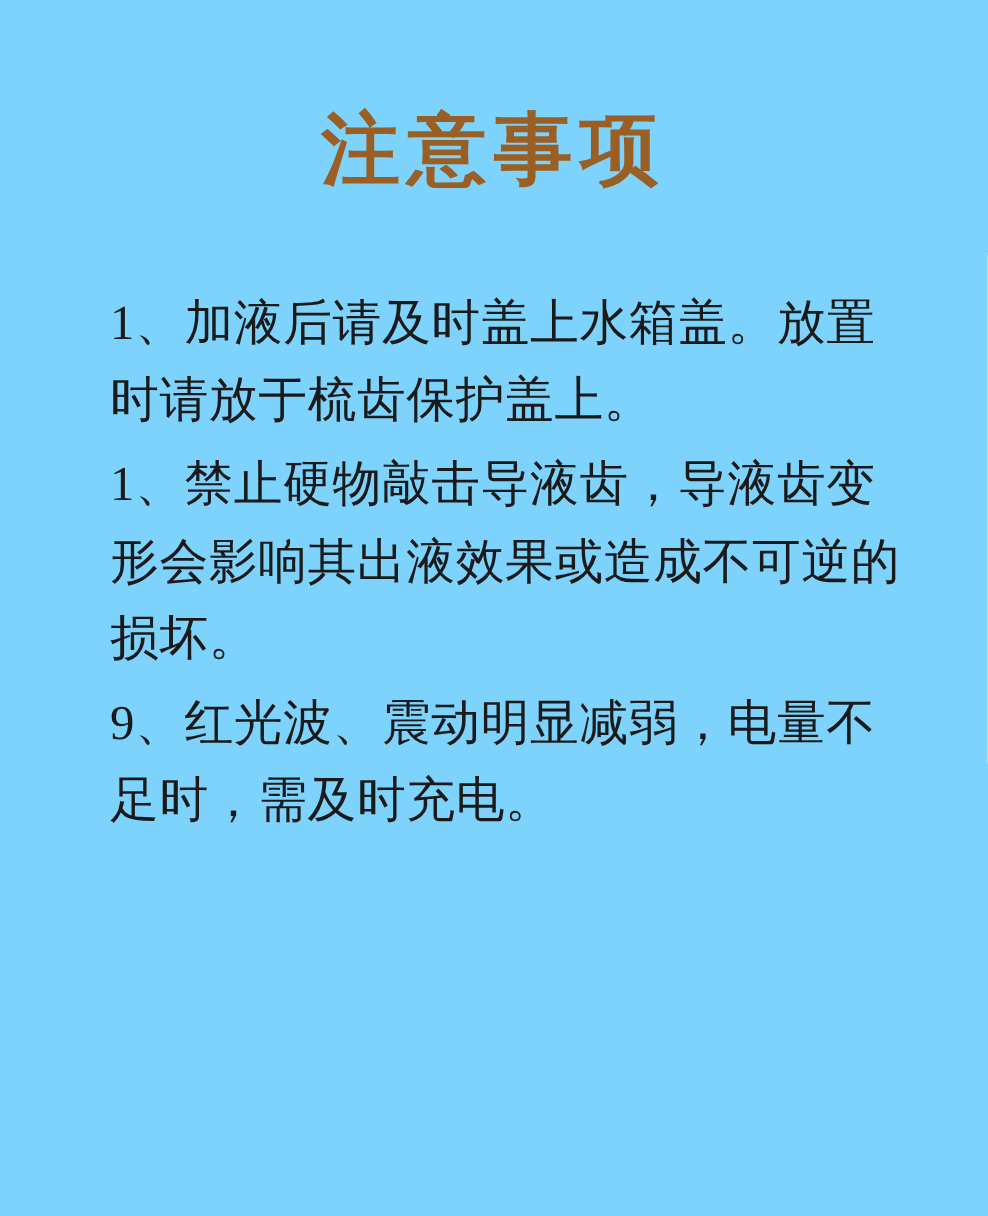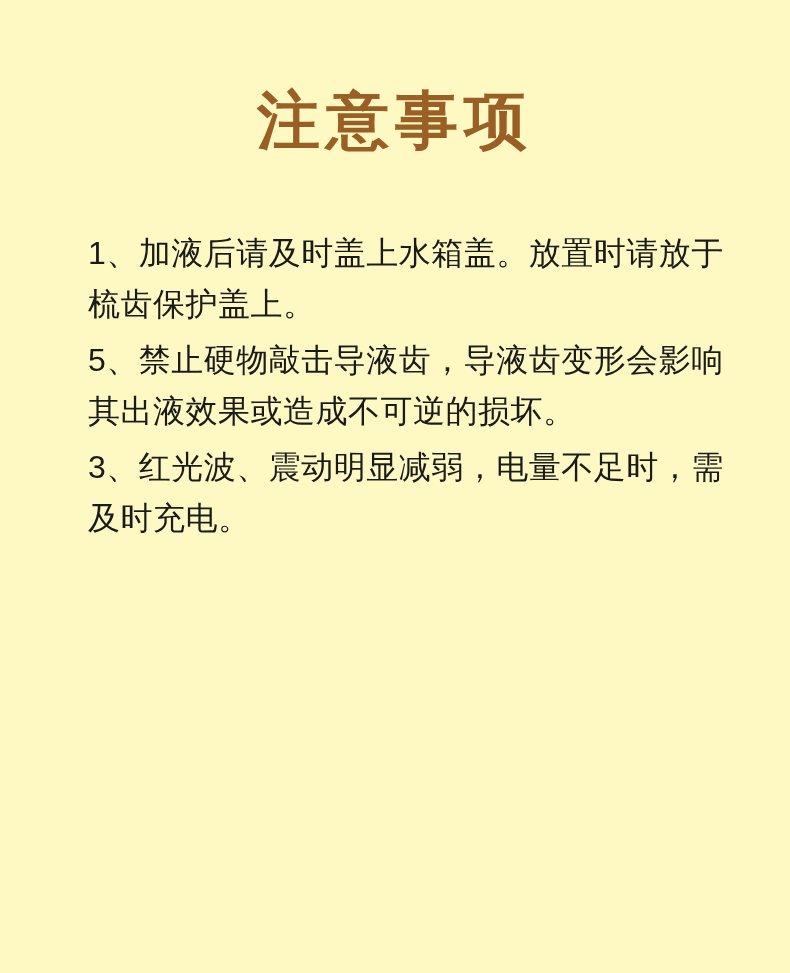--- a/index.html
+++ b/index.html
@@ -10,21 +10,21 @@
     width: 790px;
     height: 973px;
     background: #ffffff;
     font-family: "Liberation Sans", "DejaVu Sans", sans-serif;
     overflow: hidden;
   }
   .page {
     width: 790px;
     height: 973px;
     box-sizing: border-box;
-    background: #fef9c3;
+    background: #7dd3fc;
     position: relative;
   }
   .title {
     text-align: center;
     color: #9a5f24;
     font-size: 63px;
     font-weight: bold;
     letter-spacing: 6px;
     line-height: 1.1;
     margin: 0;
@@ -35,34 +35,34 @@
     margin: 0;
     padding: 0;
     list-style: none;
     position: absolute;
     top: 228px;
     left: 88px;
     right: 60px;
   }
   .note-item {
     color: #1a1a1a;
-    font-size: 32px;
+    font-size: 39px;
     line-height: 1.58;
     margin-bottom: 6px;
     text-align: left;
     letter-spacing: 0.5px;
-    font-family: Liberation Sans, sans-serif;
+    font-family: Liberation Serif, serif;
   }
 </style>
 </head>
 <body>
 
 <div class="page">
 
   <h1 class="title">注意事项</h1>
 
   <ul class="notes">
     <li class="note-item">1、加液后请及时盖上水箱盖。放置时请放于梳齿保护盖上。</li>
-    <li class="note-item">5、禁止硬物敲击导液齿，导液齿变形会影响其出液效果或造成不可逆的损坏。</li>
-    <li class="note-item">3、红光波、震动明显减弱，电量不足时，需及时充电。</li>
+    <li class="note-item">1、禁止硬物敲击导液齿，导液齿变形会影响其出液效果或造成不可逆的损坏。</li>
+    <li class="note-item">9、红光波、震动明显减弱，电量不足时，需及时充电。</li>
   </ul>
 
 </div>
 
 </body></html>

